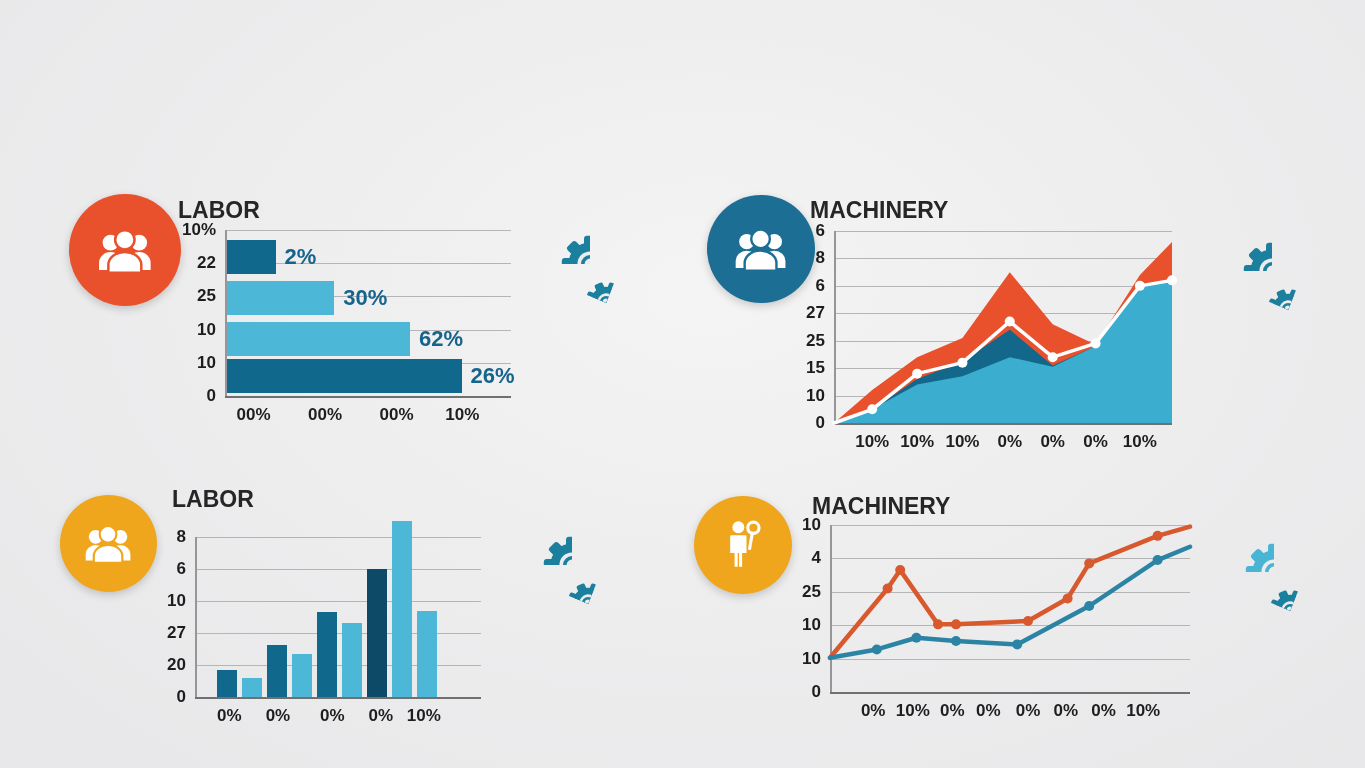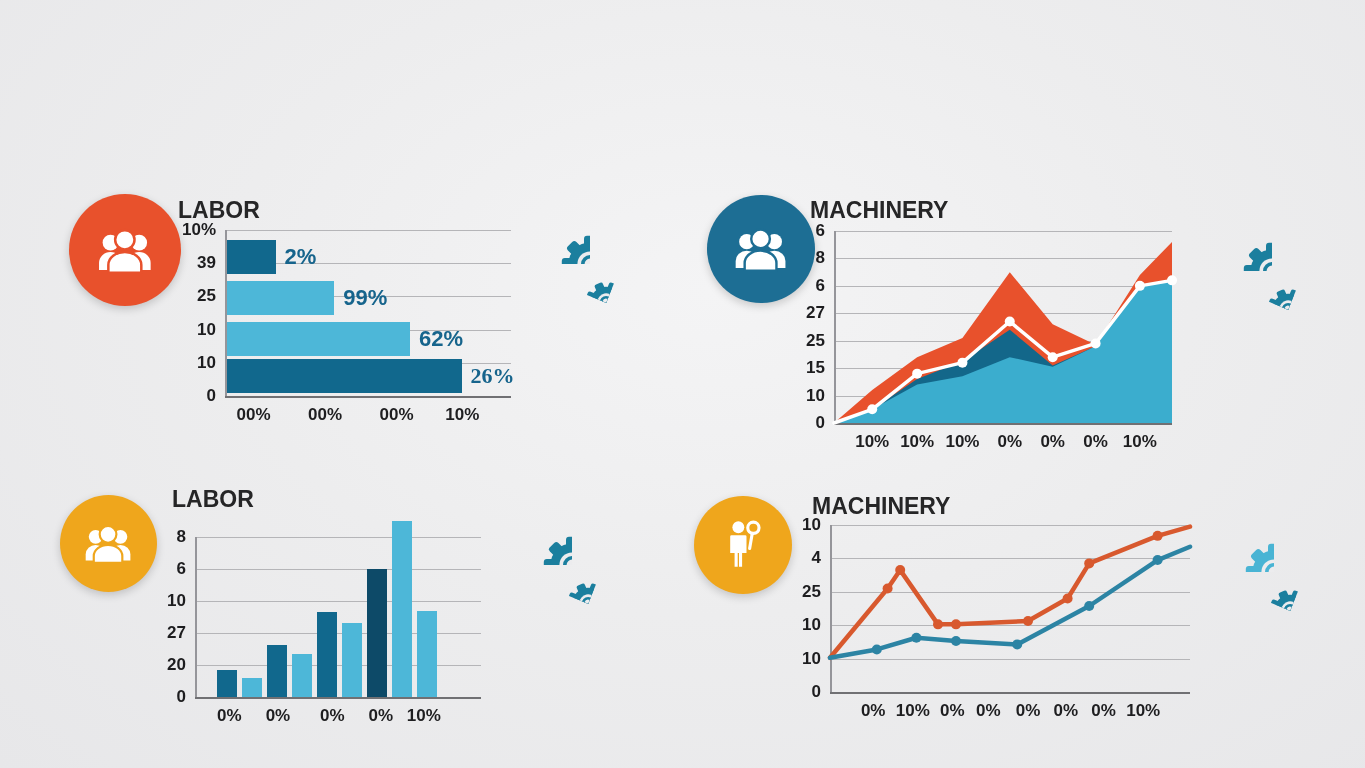--- a/index.html
+++ b/index.html
@@ -77,42 +77,42 @@
 
   <div class="icon-circle" style="left: 69px; top: 194px; width: 112px; height: 112px; --icon-bg: #e8512c;">
     <svg viewBox="0 0 100 100">
         <use href="#sym-people"></use>
       </svg>
   </div>
   <div class="panel-title" style="left:178px;top:197px">LABOR</div>
   <div class="chart-wrap" style="left:179px;top:230px">
       <div class="ylabels" style="width: 46px; height: 166px;">
         <div class="ylab" style="top: 0px;">10%</div>
-        <div class="ylab" style="top: 33.2px;">39</div>
+        <div class="ylab" style="top: 33.2px;">22</div>
         <div class="ylab" style="top: 66.4px;">25</div>
         <div class="ylab" style="top: 99.6px;">10</div>
         <div class="ylab" style="top: 132.8px;">10</div>
         <div class="ylab" style="top: 166px;">0</div>
       </div>
       <div class="plot" style="left: 46px; width: 286px; height: 166px;">
         <div class="grid" style="top: 0px;"></div>
         <div class="grid" style="top: 33.2px;"></div>
         <div class="grid" style="top: 66.4px;"></div>
         <div class="grid" style="top: 99.6px;"></div>
         <div class="grid" style="top: 132.8px;"></div>
         <div class="grid baseline" style="top: 166px;"></div>
         <div class="vaxis" style="height: 166px;"></div>
         <div class="hbar" style="top: 10px; width: 48.62px; background: rgb(17, 104, 141);"></div>
         <div class="hbar-label" style="left: 59.62px; top: 27px; color: rgb(22, 100, 140);">2%</div>
         <div class="hbar" style="top: 51px; width: 107.25px; background: rgb(77, 183, 216);"></div>
-        <div class="hbar-label" style="left: 118.25px; top: 68px; color: rgb(22, 100, 140);">99%</div>
+        <div class="hbar-label" style="left: 118.25px; top: 68px; color: rgb(22, 100, 140);">30%</div>
         <div class="hbar" style="top: 92px; width: 183.04px; background: rgb(77, 183, 216);"></div>
         <div class="hbar-label" style="left: 194.04px; top: 109px; color: rgb(22, 100, 140);">62%</div>
         <div class="hbar" style="top: 129px; width: 234.52px; background: rgb(17, 104, 141);"></div>
-        <div class="hbar-label" style="left: 245.52px; top: 146px; color: rgb(22, 100, 140); font-family: Liberation Serif, serif;">26%</div>
+        <div class="hbar-label" style="left: 245.52px; top: 146px; color: rgb(22, 100, 140);">26%</div>
       </div>
       <div class="xlabels" style="left: 46px; top: 175px; width: 286px;">
         <div class="xlab" style="left: 28.6px;">00%</div>
         <div class="xlab" style="left: 100.1px;">00%</div>
         <div class="xlab" style="left: 171.6px;">00%</div>
         <div class="xlab" style="left: 237.38px;">10%</div>
       </div>
     </div>
   <div class="gears" style="left: 530px; top: 204px; color: rgb(27, 127, 158);">
     <svg class="gear-big" viewBox="-50 -50 100 100">

